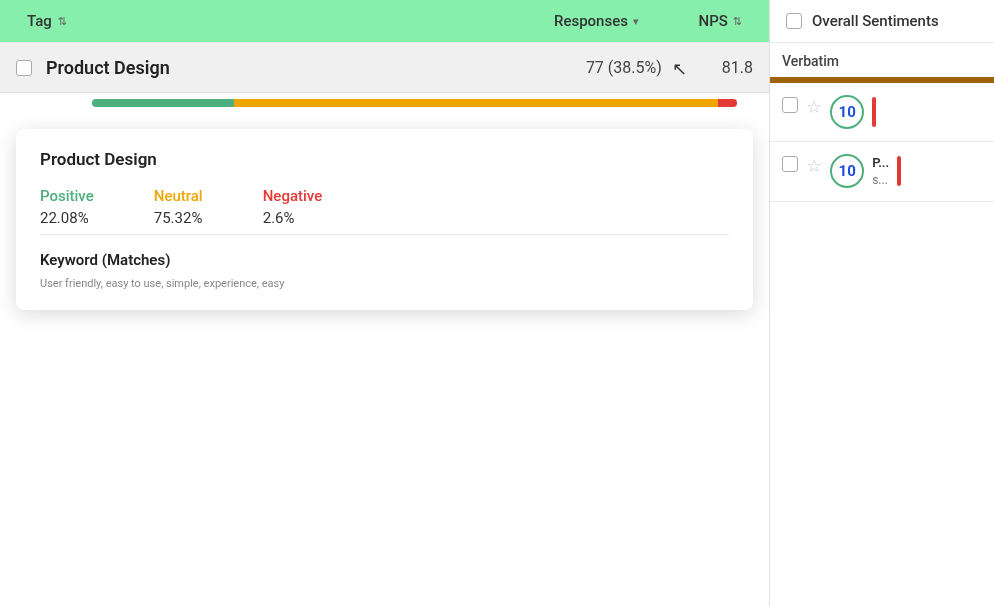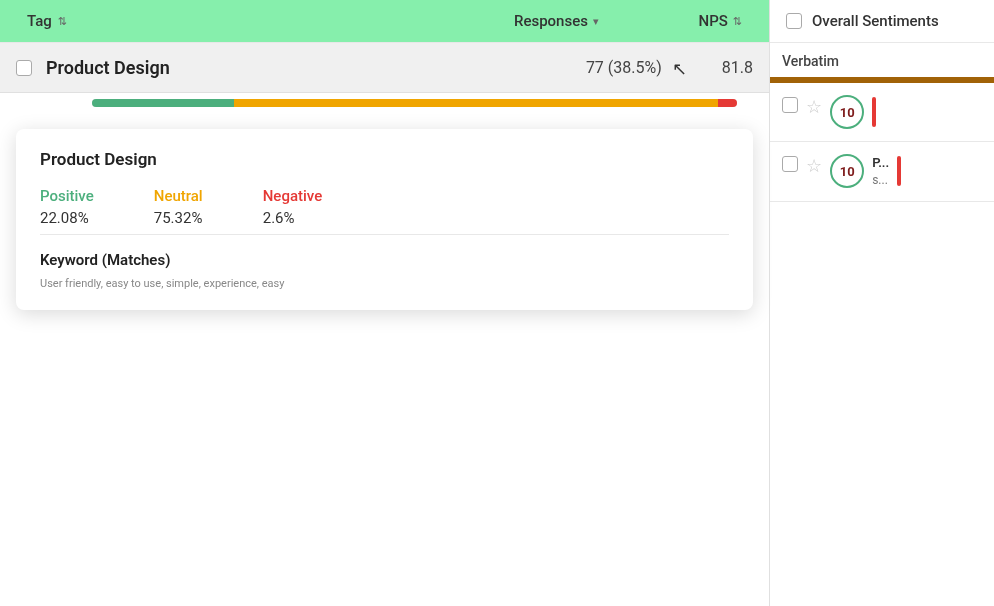--- a/index.html
+++ b/index.html
@@ -49,21 +49,20 @@
       margin-right: 60px;
     }
 
     .header-nps {
       display: flex;
       align-items: center;
       gap: 5px;
       color: #333;
       font-size: 15px;
       font-weight: 500;
-      margin-left: 40px;
     }
 
     .sort-icon {
       font-size: 11px;
       color: #666;
     }
 
     .table-row {
       display: flex;
       align-items: center;
@@ -243,22 +242,22 @@
       font-size: 18px;
       flex-shrink: 0;
       margin-top: 1px;
     }
 
     .nps-badge {
       width: 34px;
       height: 34px;
       border-radius: 50%;
       border: 2px solid #4caf7d;
-      color: #7f1d1d;
-      font-size: 13px;
+      color: #1d4ed8;
+      font-size: 15px;
       font-weight: 700;
       display: flex;
       align-items: center;
       justify-content: center;
       flex-shrink: 0;
     }
 
     .verbatim-text {
       font-size: 13px;
       color: #444;

